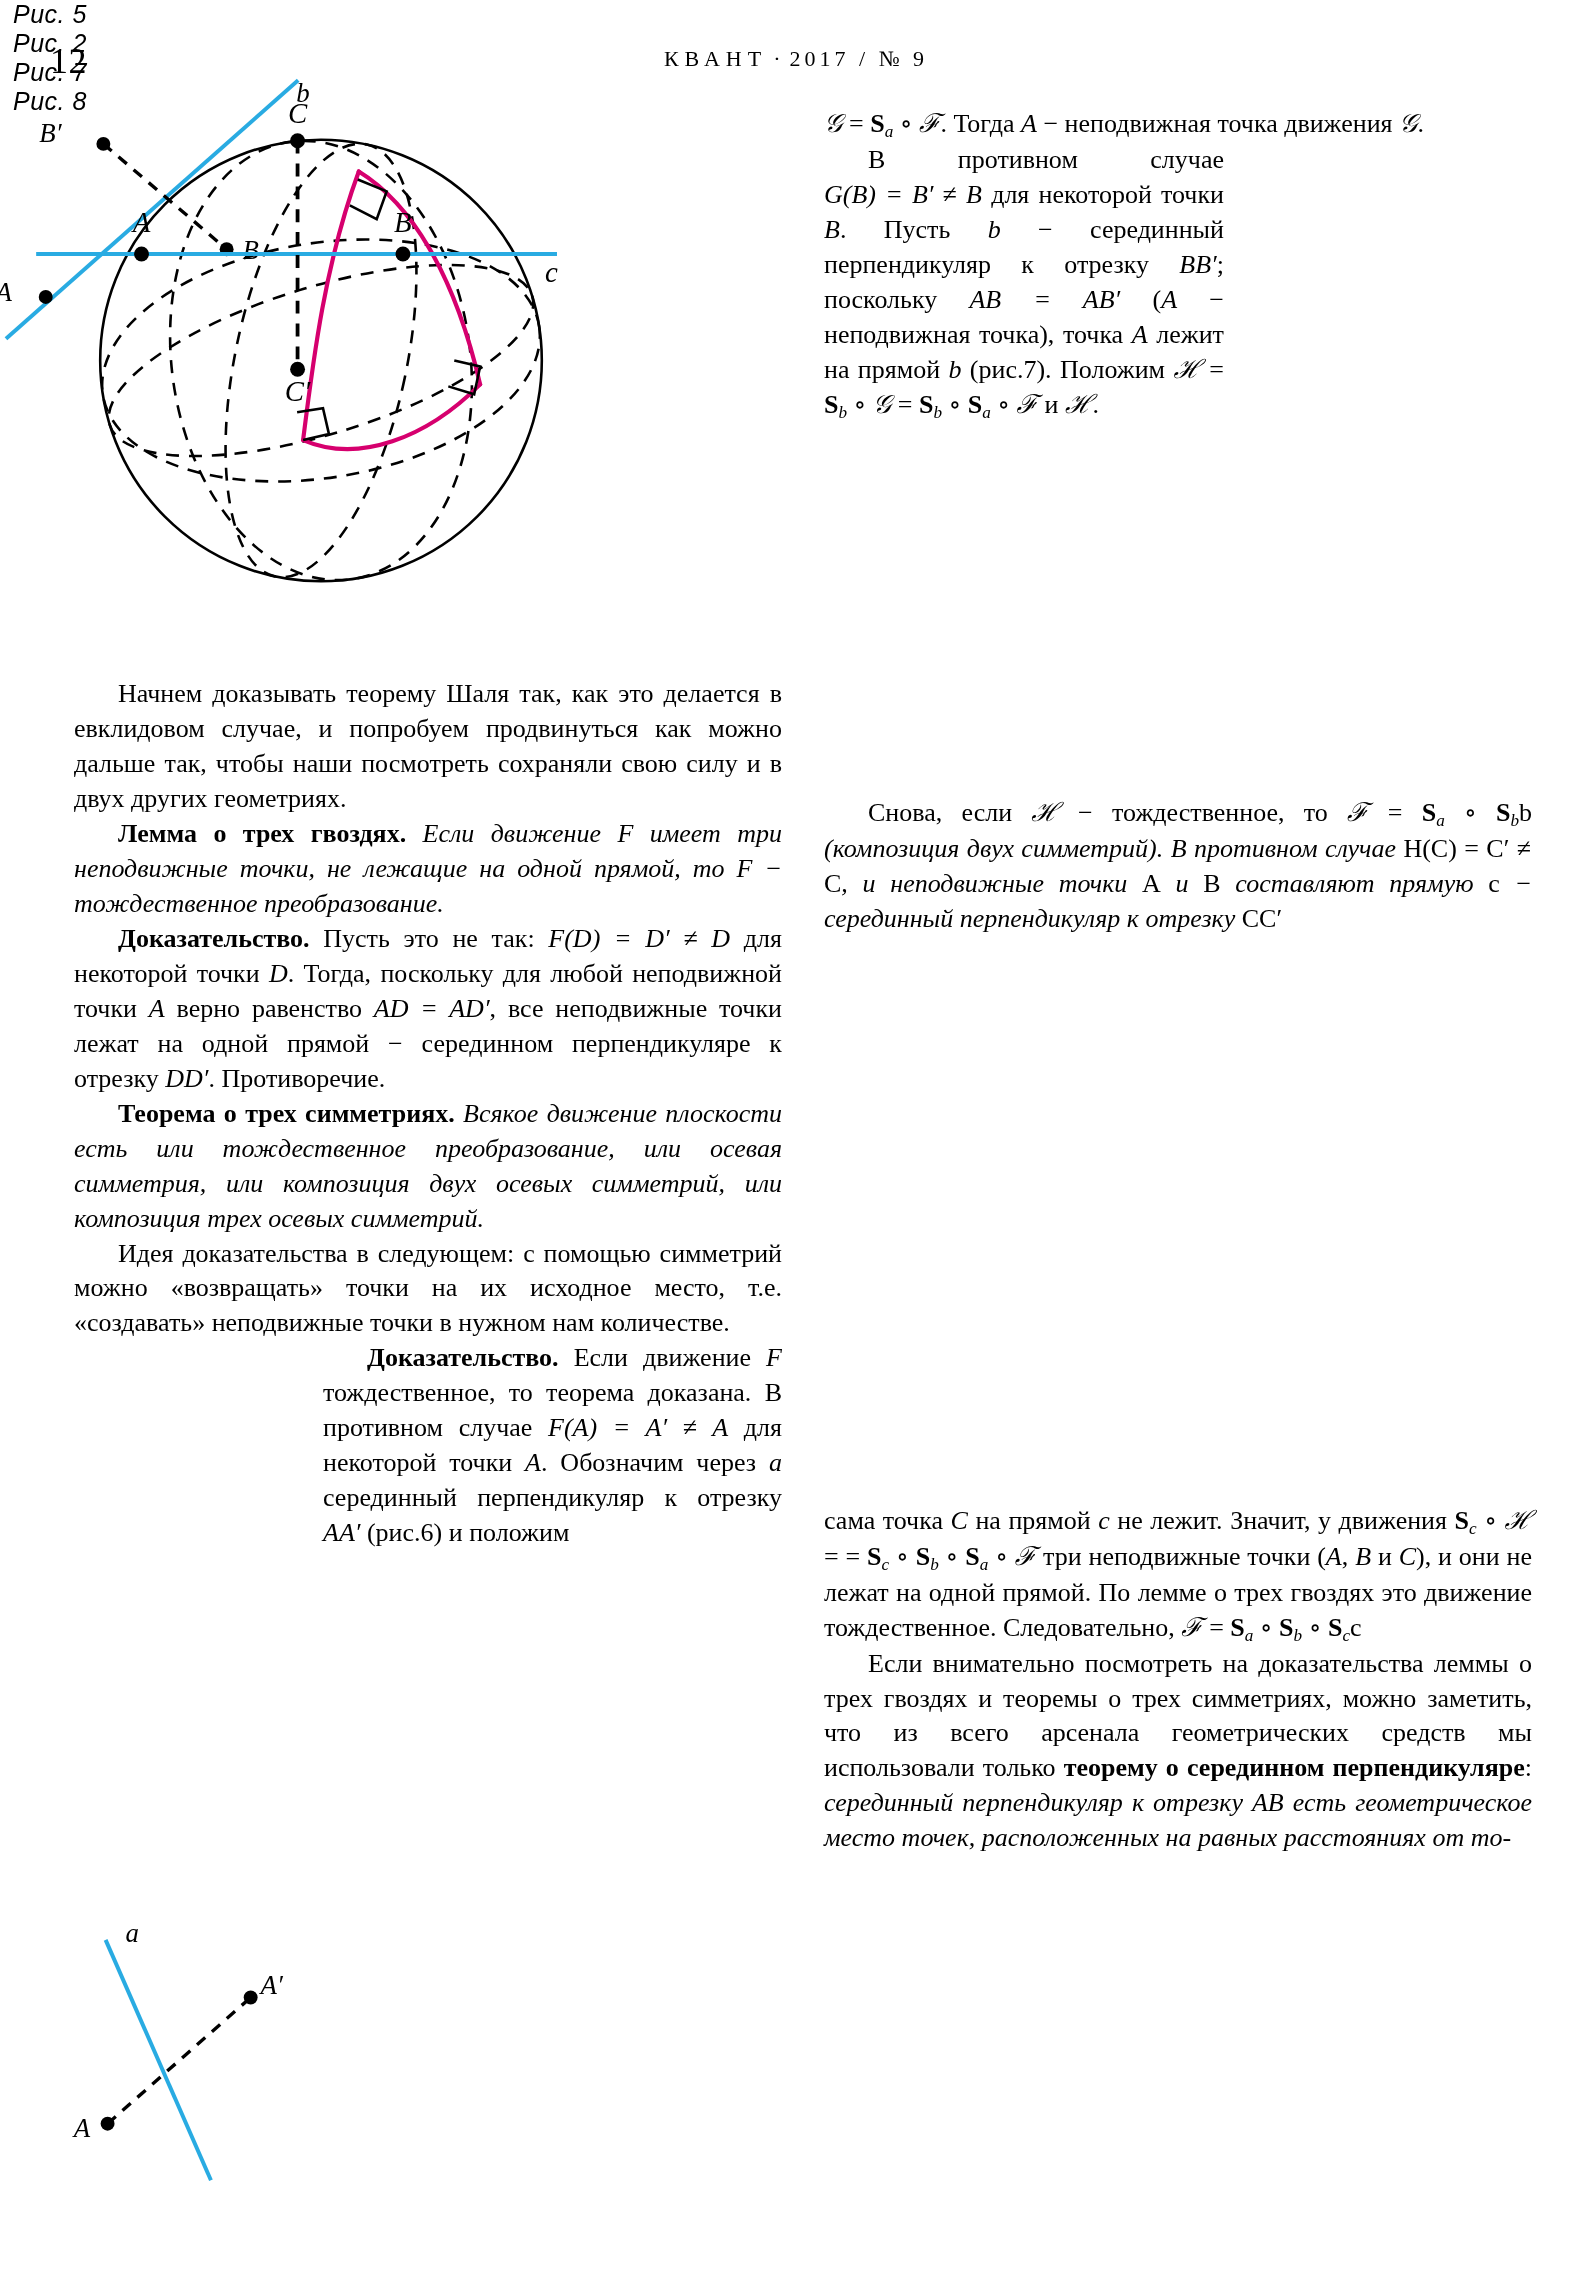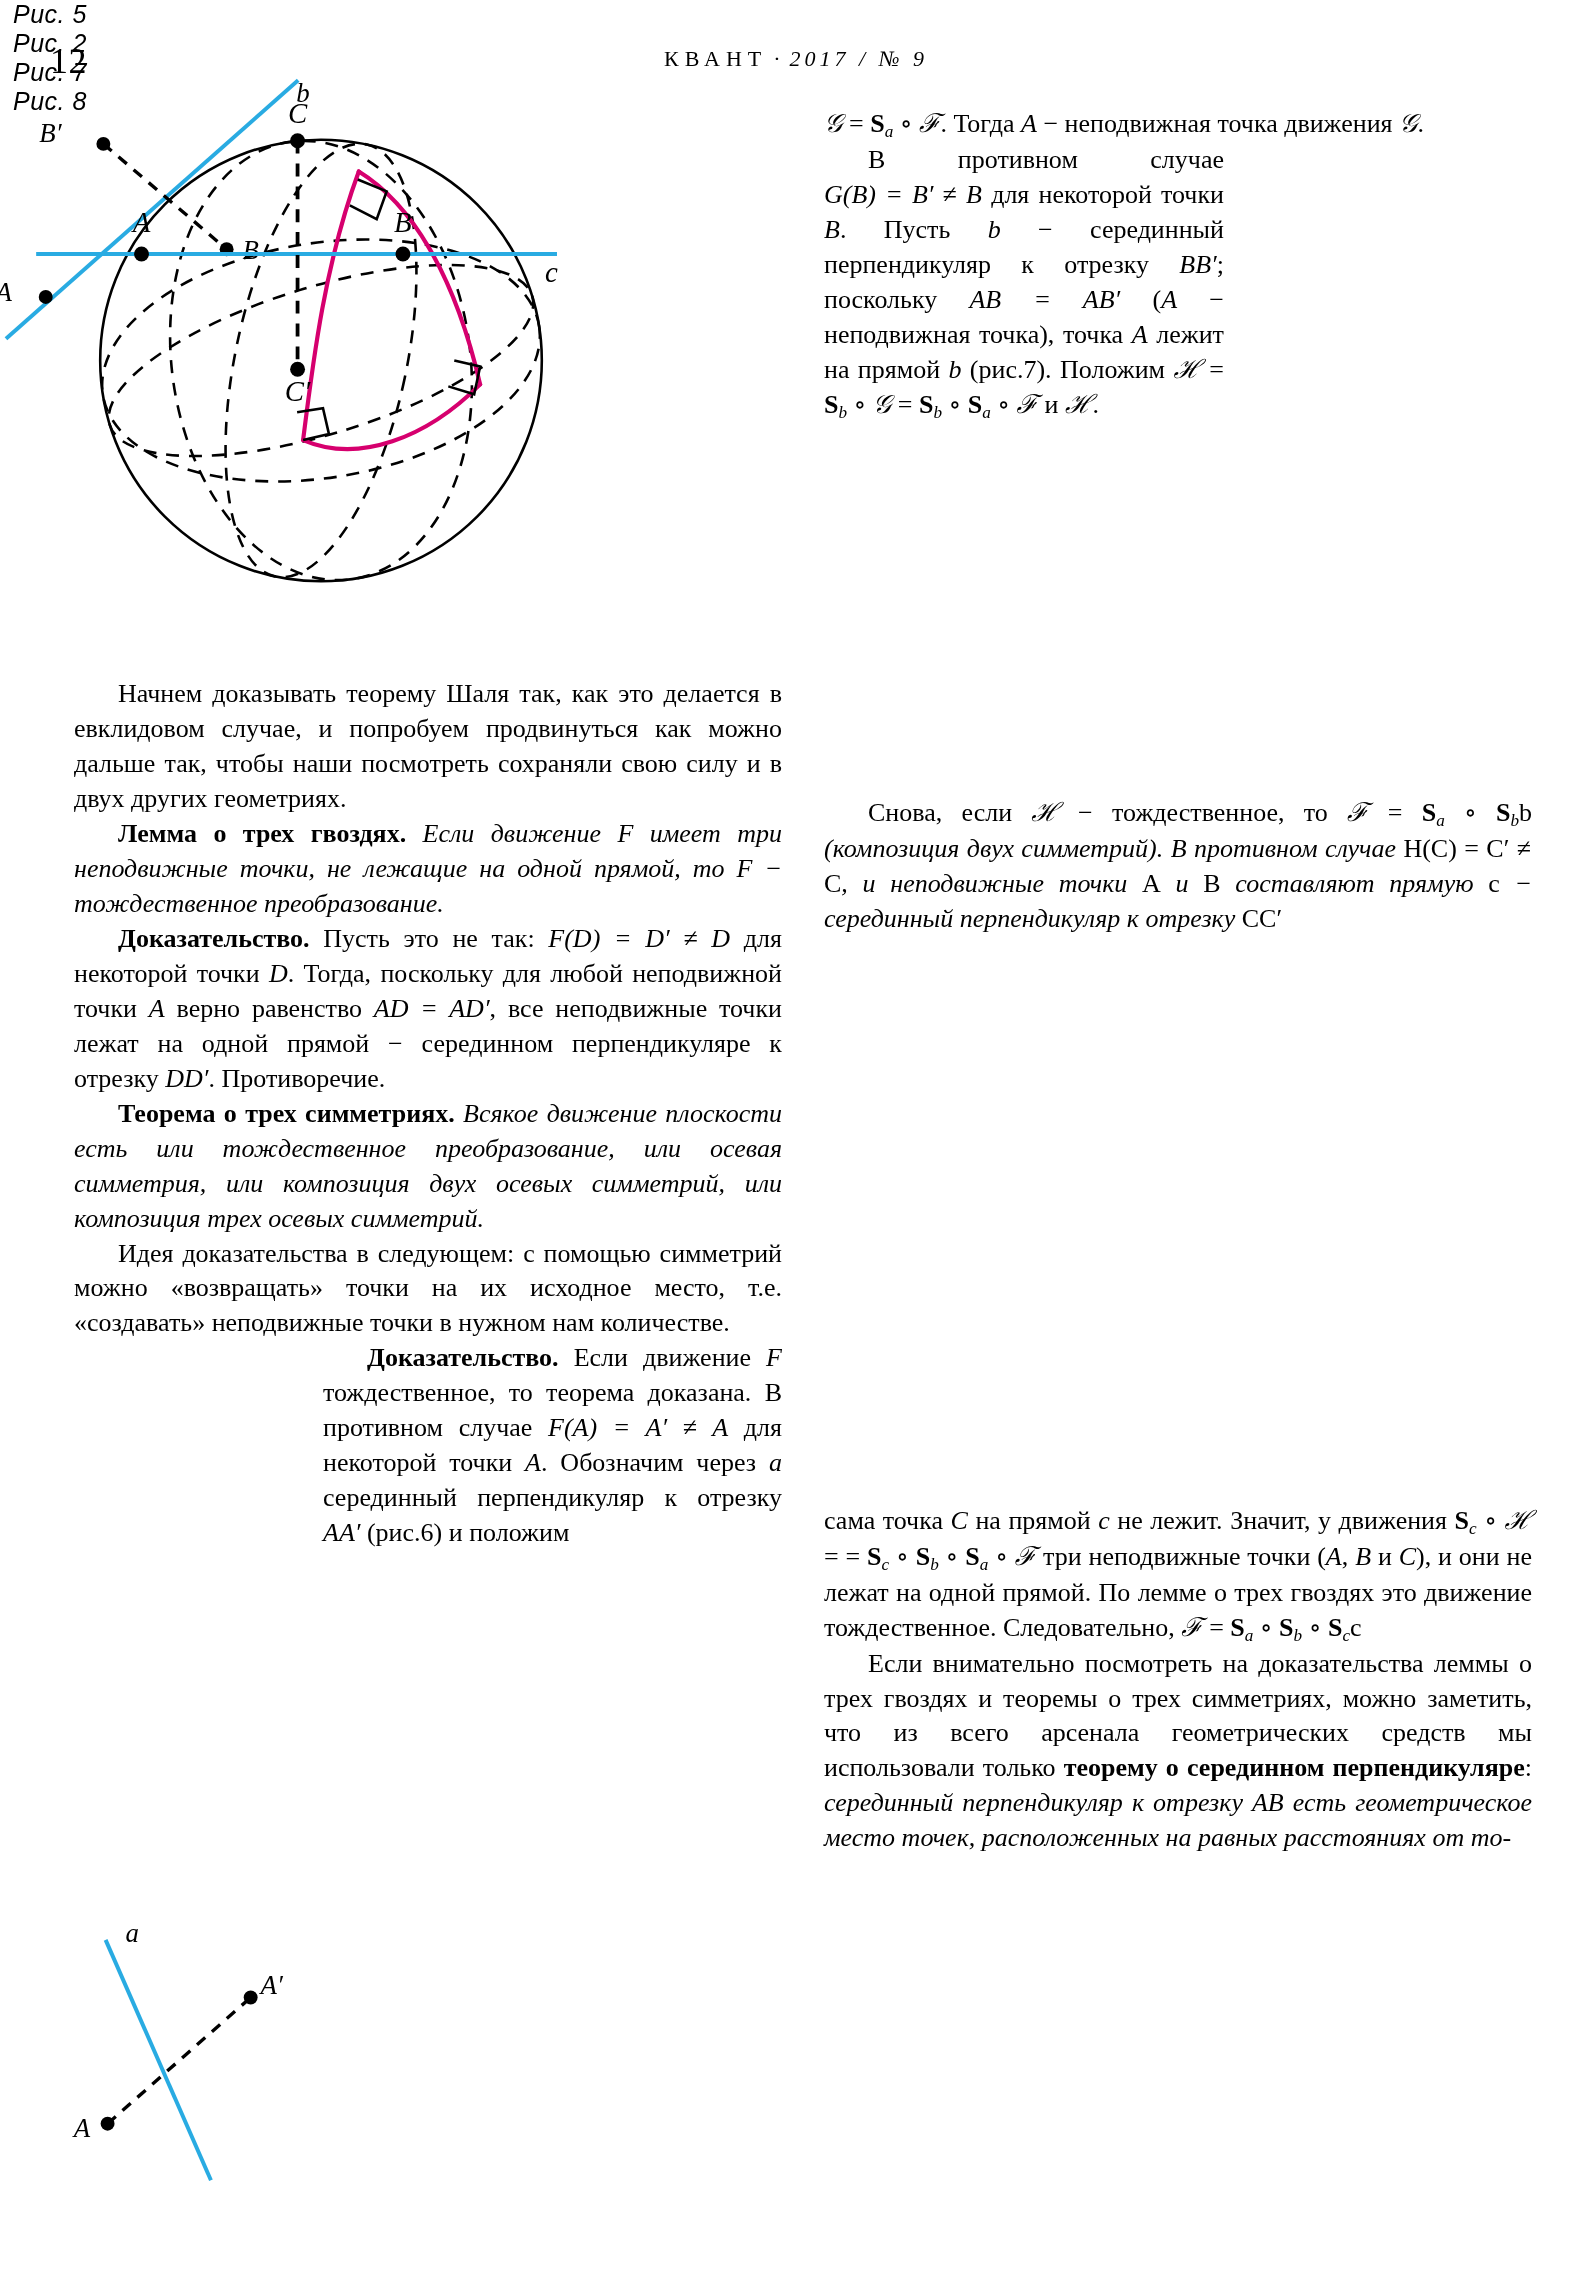--- a/index.html
+++ b/index.html
@@ -31,21 +31,21 @@
     top: 46px;
     text-align: center;
     font-size: 22px;
     letter-spacing: 3px;
   }
   .running-head .journal {
     font-weight: normal;
     letter-spacing: 6px;
   }
   .running-head .sep { padding: 0 6px; }
-  .running-head .issue { letter-spacing: 4px; font-style: italic; }
+  .running-head .issue { letter-spacing: 4px; }
 
   
   .col {
     position: absolute;
     top: 96px;
     width: 708px;
     font-size: 26px;
     line-height: 1.345;
     text-align: justify;
   }

